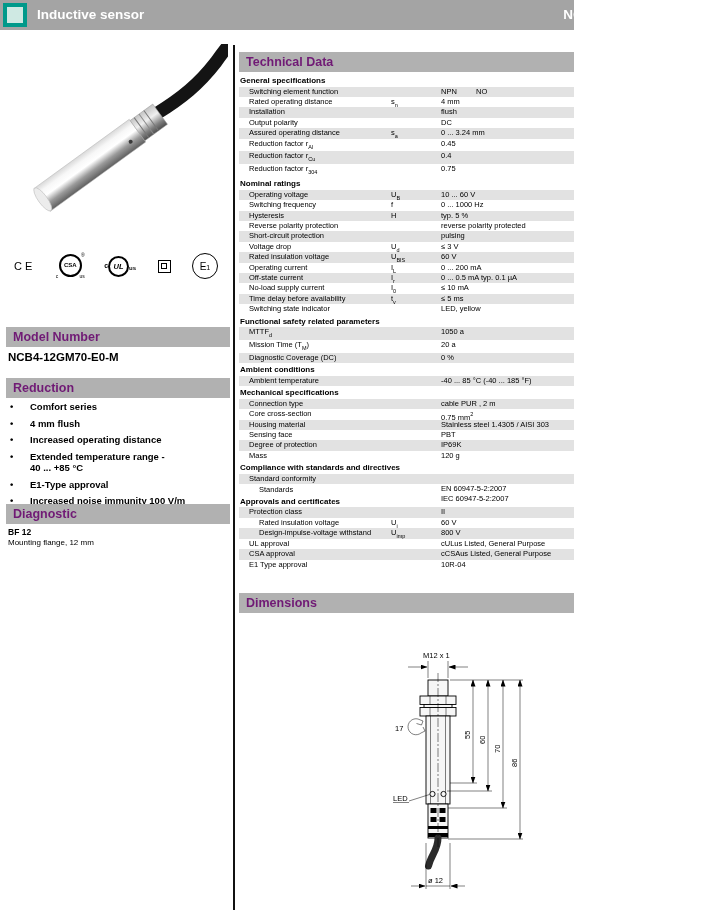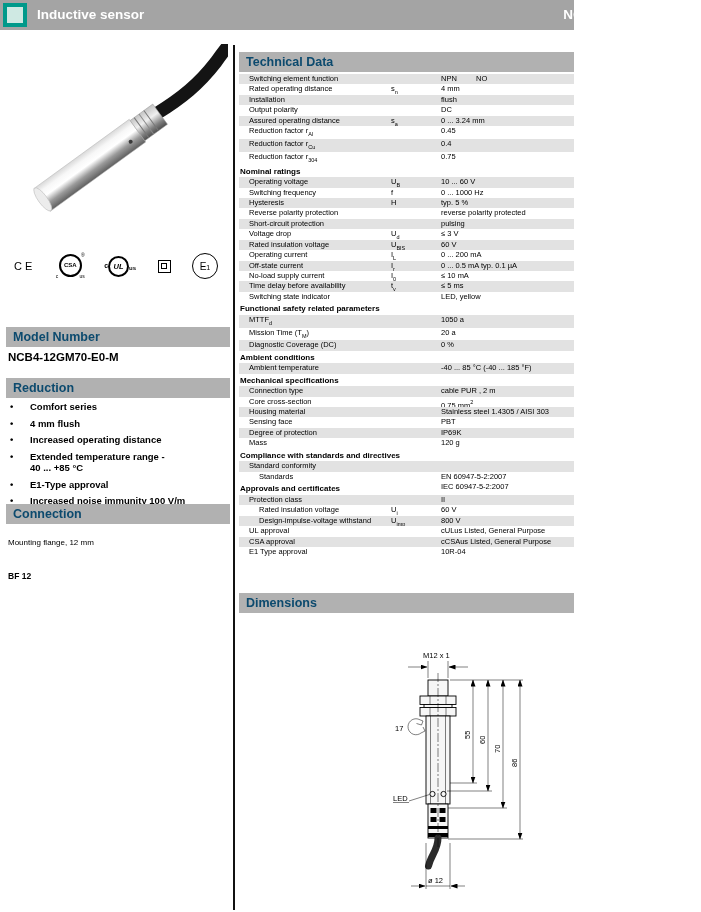--- a/index.html
+++ b/index.html
@@ -12,21 +12,21 @@
         border:4px solid #00998a;}
   .pagehead .title{position:absolute;left:37px;top:0;line-height:30px;color:#fff;
         font-size:13.5px;font-weight:bold;}
   .pagehead .model{position:absolute;right:8px;top:0;line-height:30px;color:#fff;
         font-size:13.5px;font-weight:bold;}
 
   
   .divider{position:absolute;left:233px;top:45px;width:2px;height:865px;background:#111;}
 
   
-  .hbar{position:absolute;background:#b1b1b1;color:#0c4a6e;font-weight:bold;
+  .hbar{position:absolute;background:#b1b1b1;color:#701a75;font-weight:bold;
         font-size:12.5px;line-height:20px;height:20px;padding-left:7px;box-sizing:border-box;}
   .hbar.left{left:6px;width:224px;}
   .hbar.right{left:239px;width:446px;}
 
   
   .photo{position:absolute;left:6px;top:44px;width:222px;height:192px;}
   .certrow{position:absolute;left:14px;top:243px;width:204px;height:46px;
            display:flex;align-items:center;justify-content:space-between;}
   .ce{font-size:11px;letter-spacing:3px;font-family:Liberation Sans, sans-serif;}
   .csa{position:relative;width:26px;height:28px;}
@@ -44,21 +44,21 @@
   .sqsq .inner{width:4px;height:4px;border:1.6px solid #000;}
   .e1{width:24px;height:24px;border:1.3px solid #000;border-radius:50%;display:flex;
       align-items:center;justify-content:center;font-size:10px;}
   .e1 .one{font-size:7px;margin-top:2px;}
 
   .modelval{position:absolute;left:8px;top:351px;font-size:11.5px;font-weight:bold;}
   .features-list{position:absolute;left:8px;top:401px;width:220px;}
   .feat{display:flex;margin-bottom:5px;}
   .feat .bullet{width:9px;min-width:9px;margin-left:2px;margin-right:11px;font-size:9.5px;font-weight:bold;}
   .feat .ftext{font-size:9.5px;font-weight:bold;line-height:11.5px;white-space:pre-line;}
-  .accname{position:absolute;left:8px;top:527px;font-size:8.5px;font-weight:bold;margin-top:44px;}
+  .accname{position:absolute;left:8px;top:527px;font-size:8.5px;font-weight:bold;}
   .accdesc{position:absolute;left:8px;top:538px;font-size:8px;}
 
   
   .tech{position:absolute;left:239px;top:74px;width:446px;}
   .tsection{font-size:8px;font-weight:bold;padding:2px 0 1.5px 1px;background:#fff;}
   .trow{position:relative;min-height:10.4px;line-height:10.4px;font-size:7.5px;background:#fff;}
   .trow.alt{background:#e2e2e2;}
   .trow.tall{line-height:10px;padding-top:0.5px;}
   .tlabel{display:inline-block;padding-left:10px;}
   .tlabel.ind2{padding-left:20px;}
@@ -162,26 +162,27 @@
       <div class="feat">
         <span class="bullet">•</span>
         <span class="ftext">E1-Type approval</span>
       </div>
       <div class="feat">
         <span class="bullet">•</span>
         <span class="ftext">Increased noise immunity 100 V/m</span>
       </div>
     </div>
 
-  <div class="hbar left" style="top:504px;">Connection</div>
+  <div class="hbar left" style="top:504px;">Diagnostic</div>
   <div class="accname">BF 12</div>
   <div class="accdesc">Mounting flange, 12 mm</div>
 
   <div class="hbar right" style="top:52px;">Technical Data</div>
   <div class="tech">
+      <div class="tsection">General specifications</div>
       <div class="trow alt"><span class="tlabel">Switching element function</span><span class="tsym"></span><span class="tval">NPN</span><span class="tval2">NO</span></div>
       <div class="trow"><span class="tlabel">Rated operating distance</span><span class="tsym">s<sub>n</sub></span><span class="tval">4 mm</span></div>
       <div class="trow alt"><span class="tlabel">Installation</span><span class="tsym"></span><span class="tval">flush</span></div>
       <div class="trow"><span class="tlabel">Output polarity</span><span class="tsym"></span><span class="tval">DC</span></div>
       <div class="trow alt"><span class="tlabel">Assured operating distance</span><span class="tsym">s<sub>a</sub></span><span class="tval">0 ... 3.24 mm</span></div>
       <div class="trow"><span class="tlabel">Reduction factor r<sub>Al</sub></span><span class="tsym"></span><span class="tval">0.45</span></div>
       <div class="trow alt"><span class="tlabel">Reduction factor r<sub>Cu</sub></span><span class="tsym"></span><span class="tval">0.4</span></div>
       <div class="trow"><span class="tlabel">Reduction factor r<sub>304</sub></span><span class="tsym"></span><span class="tval">0.75</span></div>
       <div class="tsection">Nominal ratings</div>
       <div class="trow alt"><span class="tlabel">Operating voltage</span><span class="tsym">U<sub>B</sub></span><span class="tval">10 ... 60 V</span></div>

